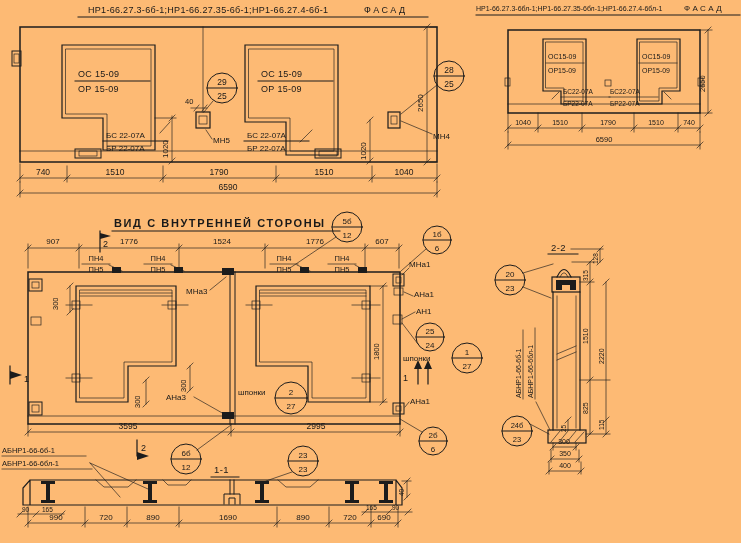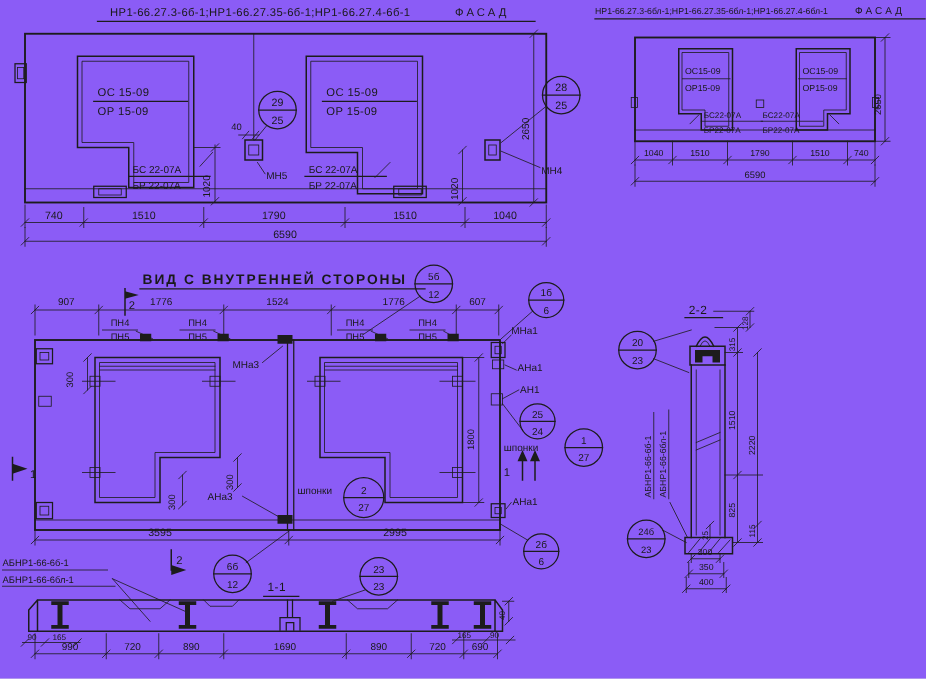--- a/index.html
+++ b/index.html
@@ -1,16 +1,16 @@
 <!DOCTYPE html>
 <html><head>
 <meta charset="utf-8">
 <style>
   html,body{margin:0;padding:0;background:#e8e8e4;}
-  #sheet{width:741px;height:543px;background:#8b5cf6;position:relative;overflow:hidden;}
+  #sheet{width:741px;height:543px;background:#fdba74;position:relative;overflow:hidden;}
   svg text{fill:#191919;font-family:"Liberation Sans","DejaVu Sans",sans-serif;}
   .ln{stroke:#1c1c1c;stroke-width:1;fill:none;stroke-linecap:square;}
   .thick{stroke-width:1.5;}
   .med{stroke-width:1.2;}
   .thin{stroke-width:0.65;}
   .fill{fill:#1c1c1c;stroke:none;}
   .t9{font-size:9px;letter-spacing:.3px;}
   .t85{font-size:8.5px;}
   .t8{font-size:8px;}
   .t75{font-size:7.5px;}

